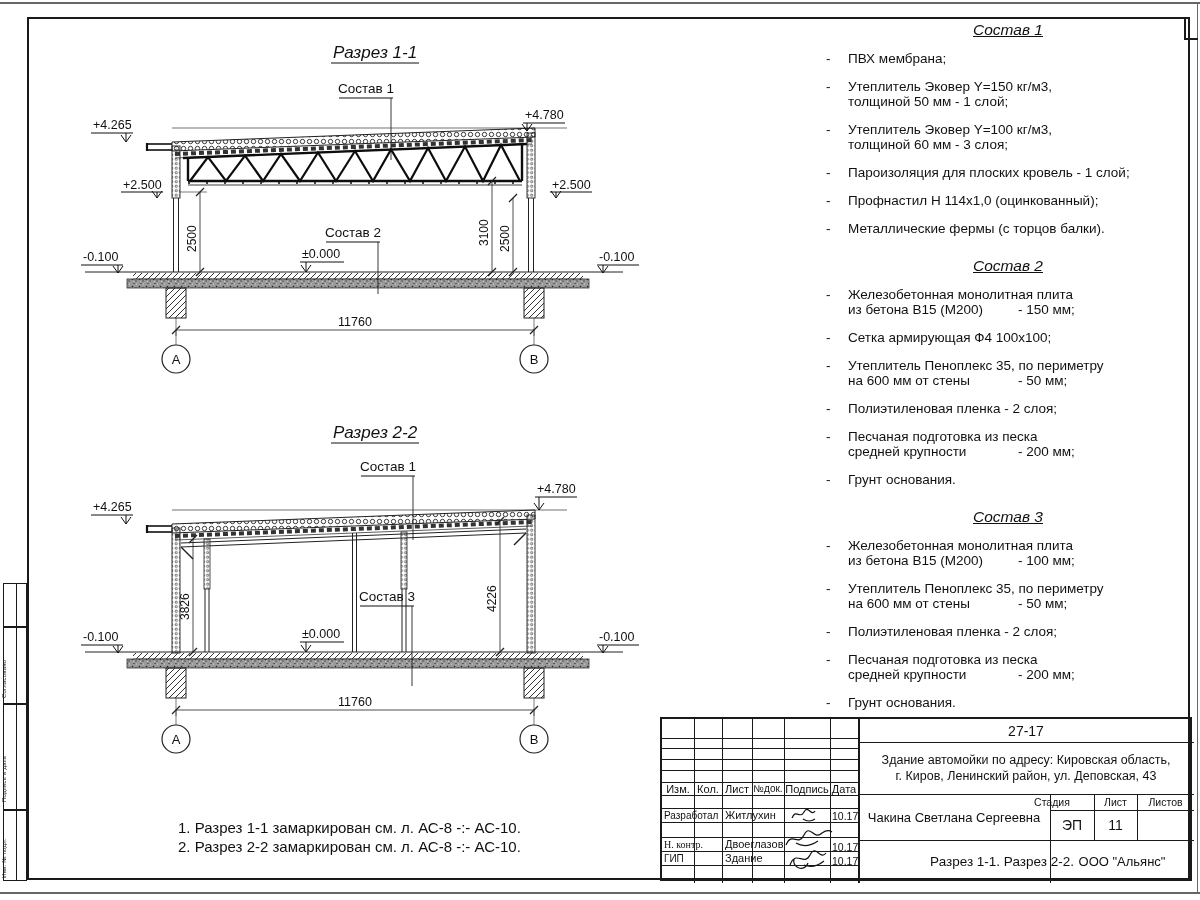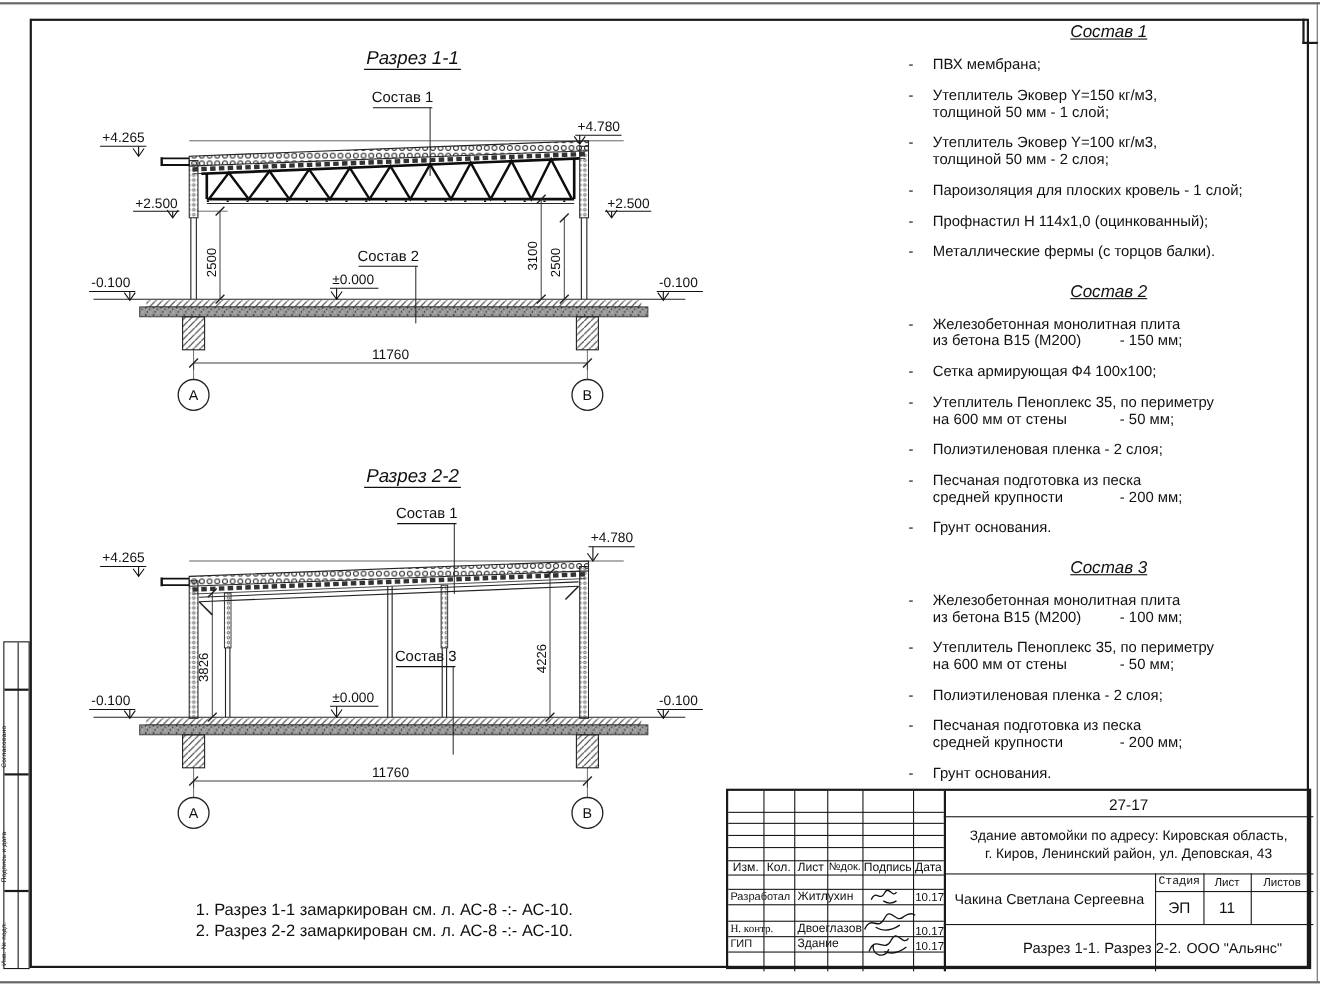--- a/index.html
+++ b/index.html
@@ -343,21 +343,21 @@
         <span class="dash">-</span>
         <div class="tx">
           <div>Утеплитель Эковер Y=150 кг/м3,</div>
           <div>толщиной 50 мм - 1 слой;</div>
         </div>
       </div>
     <div class="ci">
         <span class="dash">-</span>
         <div class="tx">
           <div>Утеплитель Эковер Y=100 кг/м3,</div>
-          <div>толщиной 50 мм - 2 слоя;</div>
+          <div>толщиной 60 мм - 3 слоя;</div>
         </div>
       </div>
     <div class="ci">
         <span class="dash">-</span>
         <div class="tx">
           <div>Пароизоляция для плоских кровель - 1 слой;</div>
         </div>
       </div>
     <div class="ci">
         <span class="dash">-</span>
@@ -509,21 +509,21 @@
     <svg class="sig" style="left:122px;top:126px;" width="46" height="26" viewBox="0 0 46 26">
       <path d="M6,20 C12,4 20,22 26,10 S36,16 42,8 M10,14 a7,7 0 1,0 14,4 M20,20 q10,4 20,-4" fill="none" stroke="#111" stroke-width="1.2"></path>
     </svg>
 
     <div class="c" style="left:196px;top:0;width:336px;height:23px;font-size:14px;">27-17</div>
     <div class="c" style="left:200px;top:26px;width:328px;height:46px;font-size:12.5px;line-height:16px;flex-direction:column;">
       <span>Здание автомойки по адресу: Кировская область,</span>
       <span>г. Киров, Ленинский район, ул. Деповская, 43</span>
     </div>
     <div class="c" style="left:196px;top:75px;width:192px;height:46px;font-size:13px;">Чакина Светлана Сергеевна</div>
-    <div class="c" style="left:388px;top:75px;width:44px;height:16px;font-size:10.5px;font-family:Liberation Mono, monospace;">Стадия</div>
+    <div class="c" style="left:368px;top:75px;width:44px;height:16px;font-size:10.5px;">Стадия</div>
     <div class="c" style="left:432px;top:75px;width:43px;height:16px;font-size:10.5px;">Лист</div>
     <div class="c" style="left:475px;top:75px;width:57px;height:16px;font-size:10.5px;">Листов</div>
     <div class="c" style="left:388px;top:91px;width:44px;height:30px;font-size:14px;">ЭП</div>
     <div class="c" style="left:432px;top:91px;width:43px;height:30px;font-size:14px;">11</div>
     <div class="c" style="left:196px;top:121px;width:192px;height:43px;font-size:13.5px;margin-left:48px;">Разрез 1-1. Разрез 2-2.</div>
     <div class="c" style="left:388px;top:121px;width:144px;height:43px;font-size:13px;">ООО "Альянс"</div>
   </div>
 
 </div>
 

